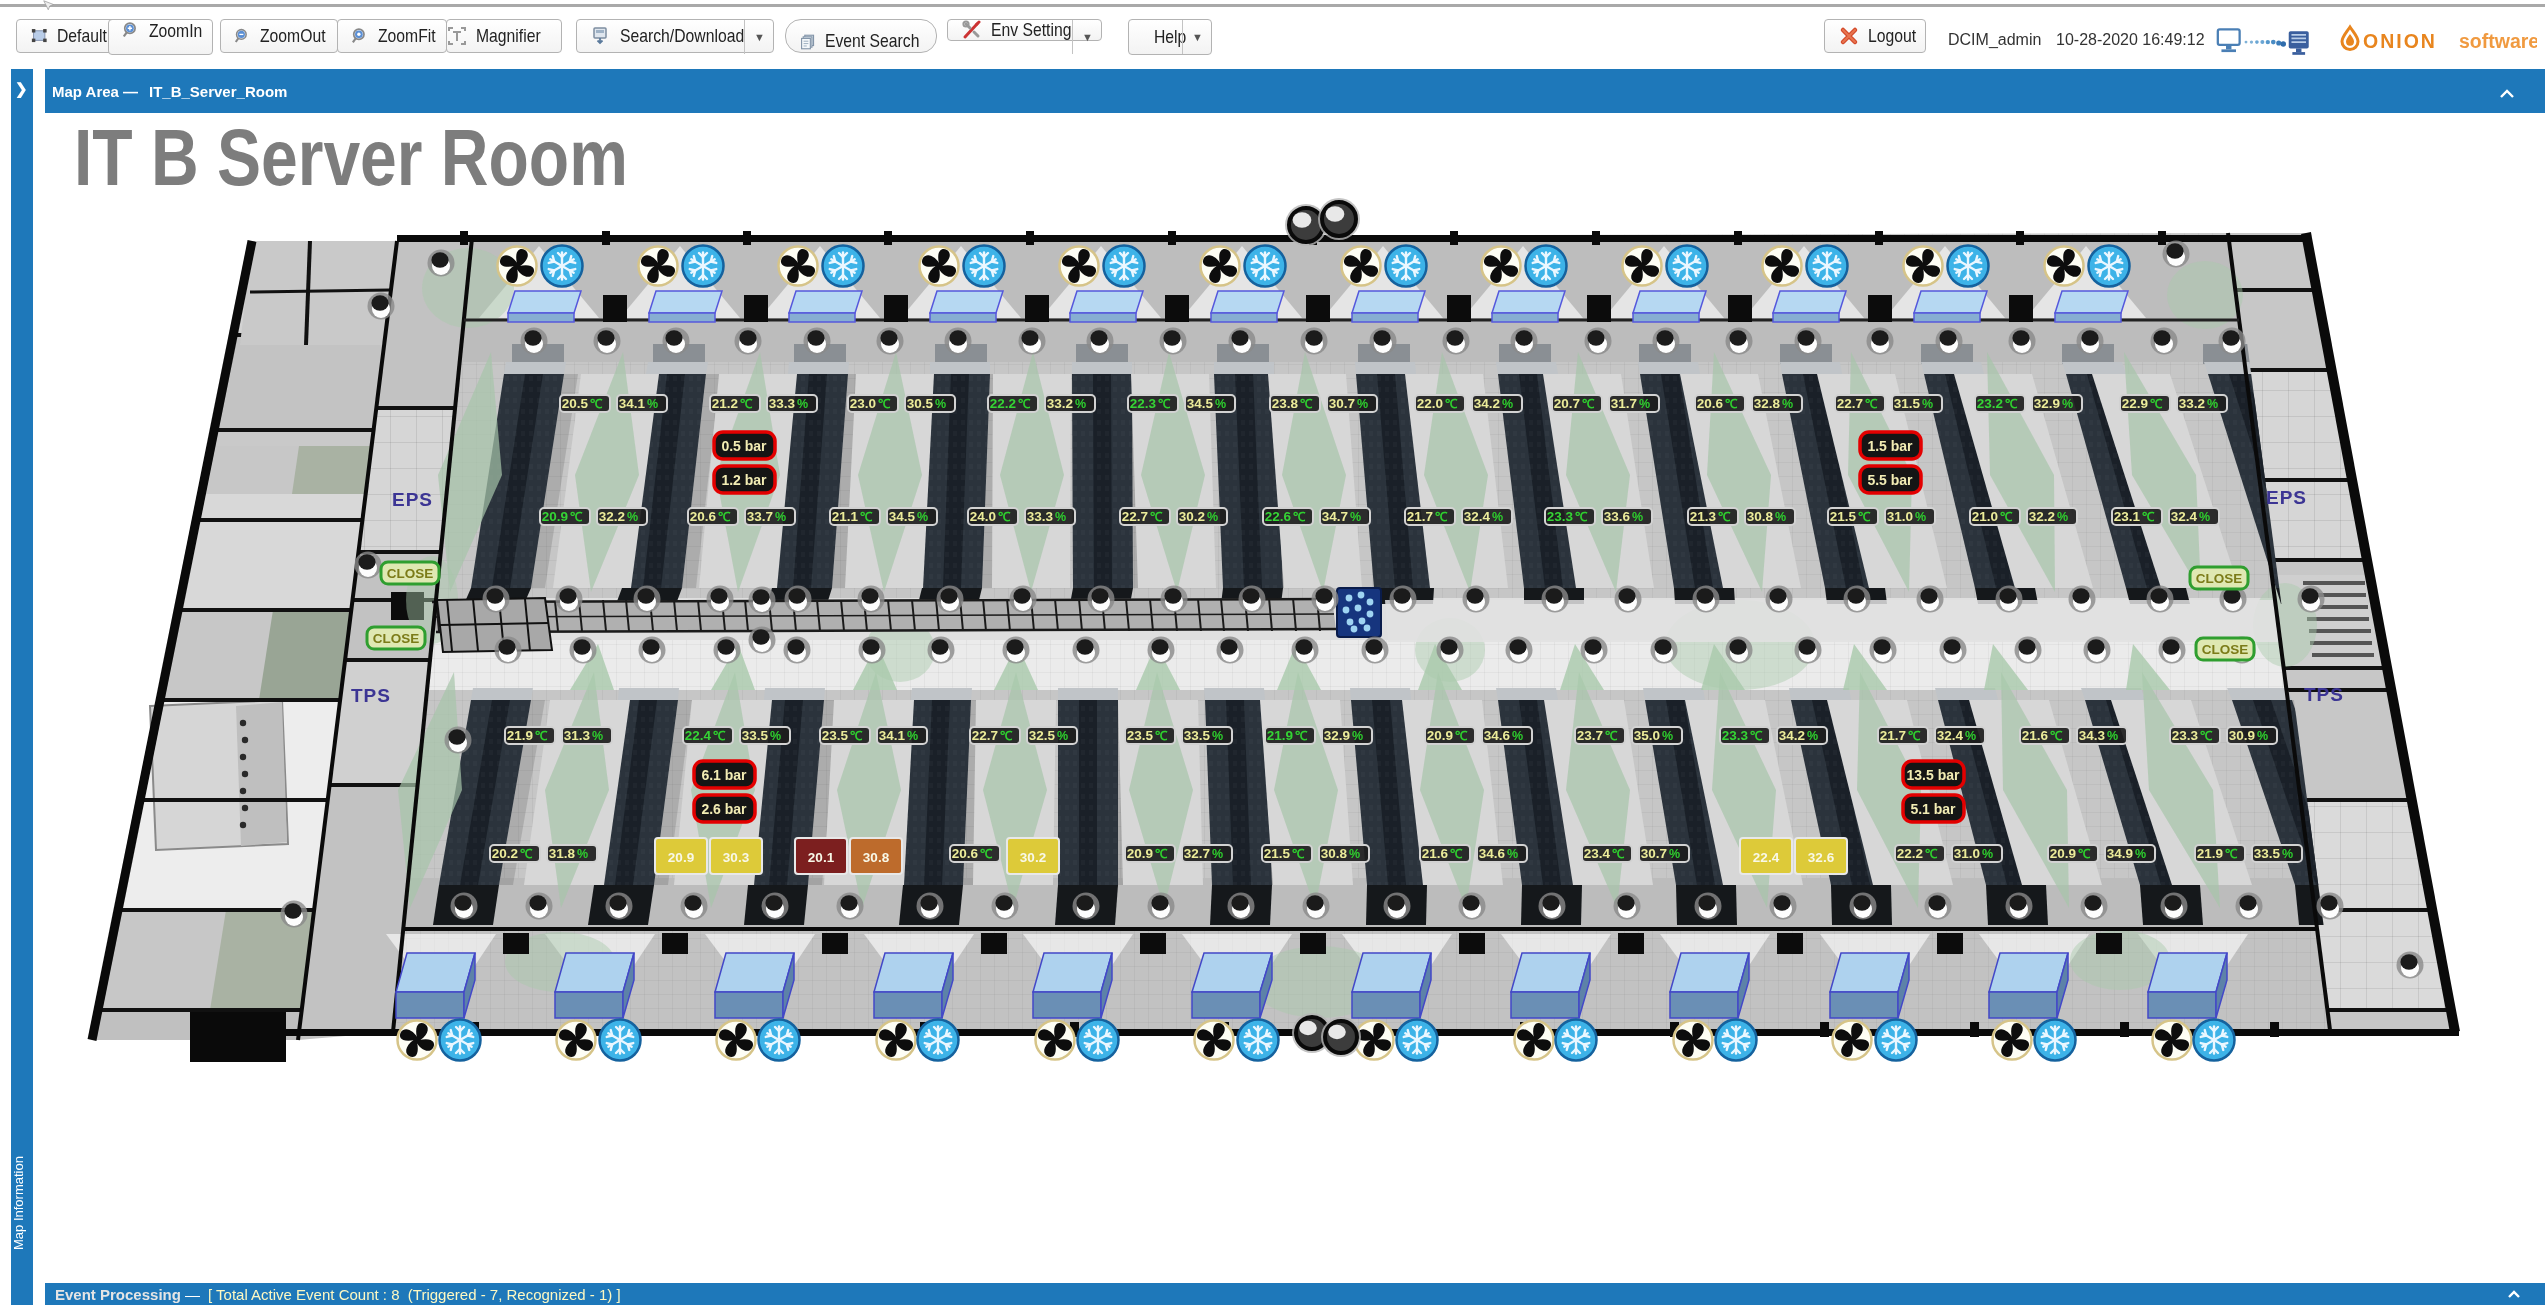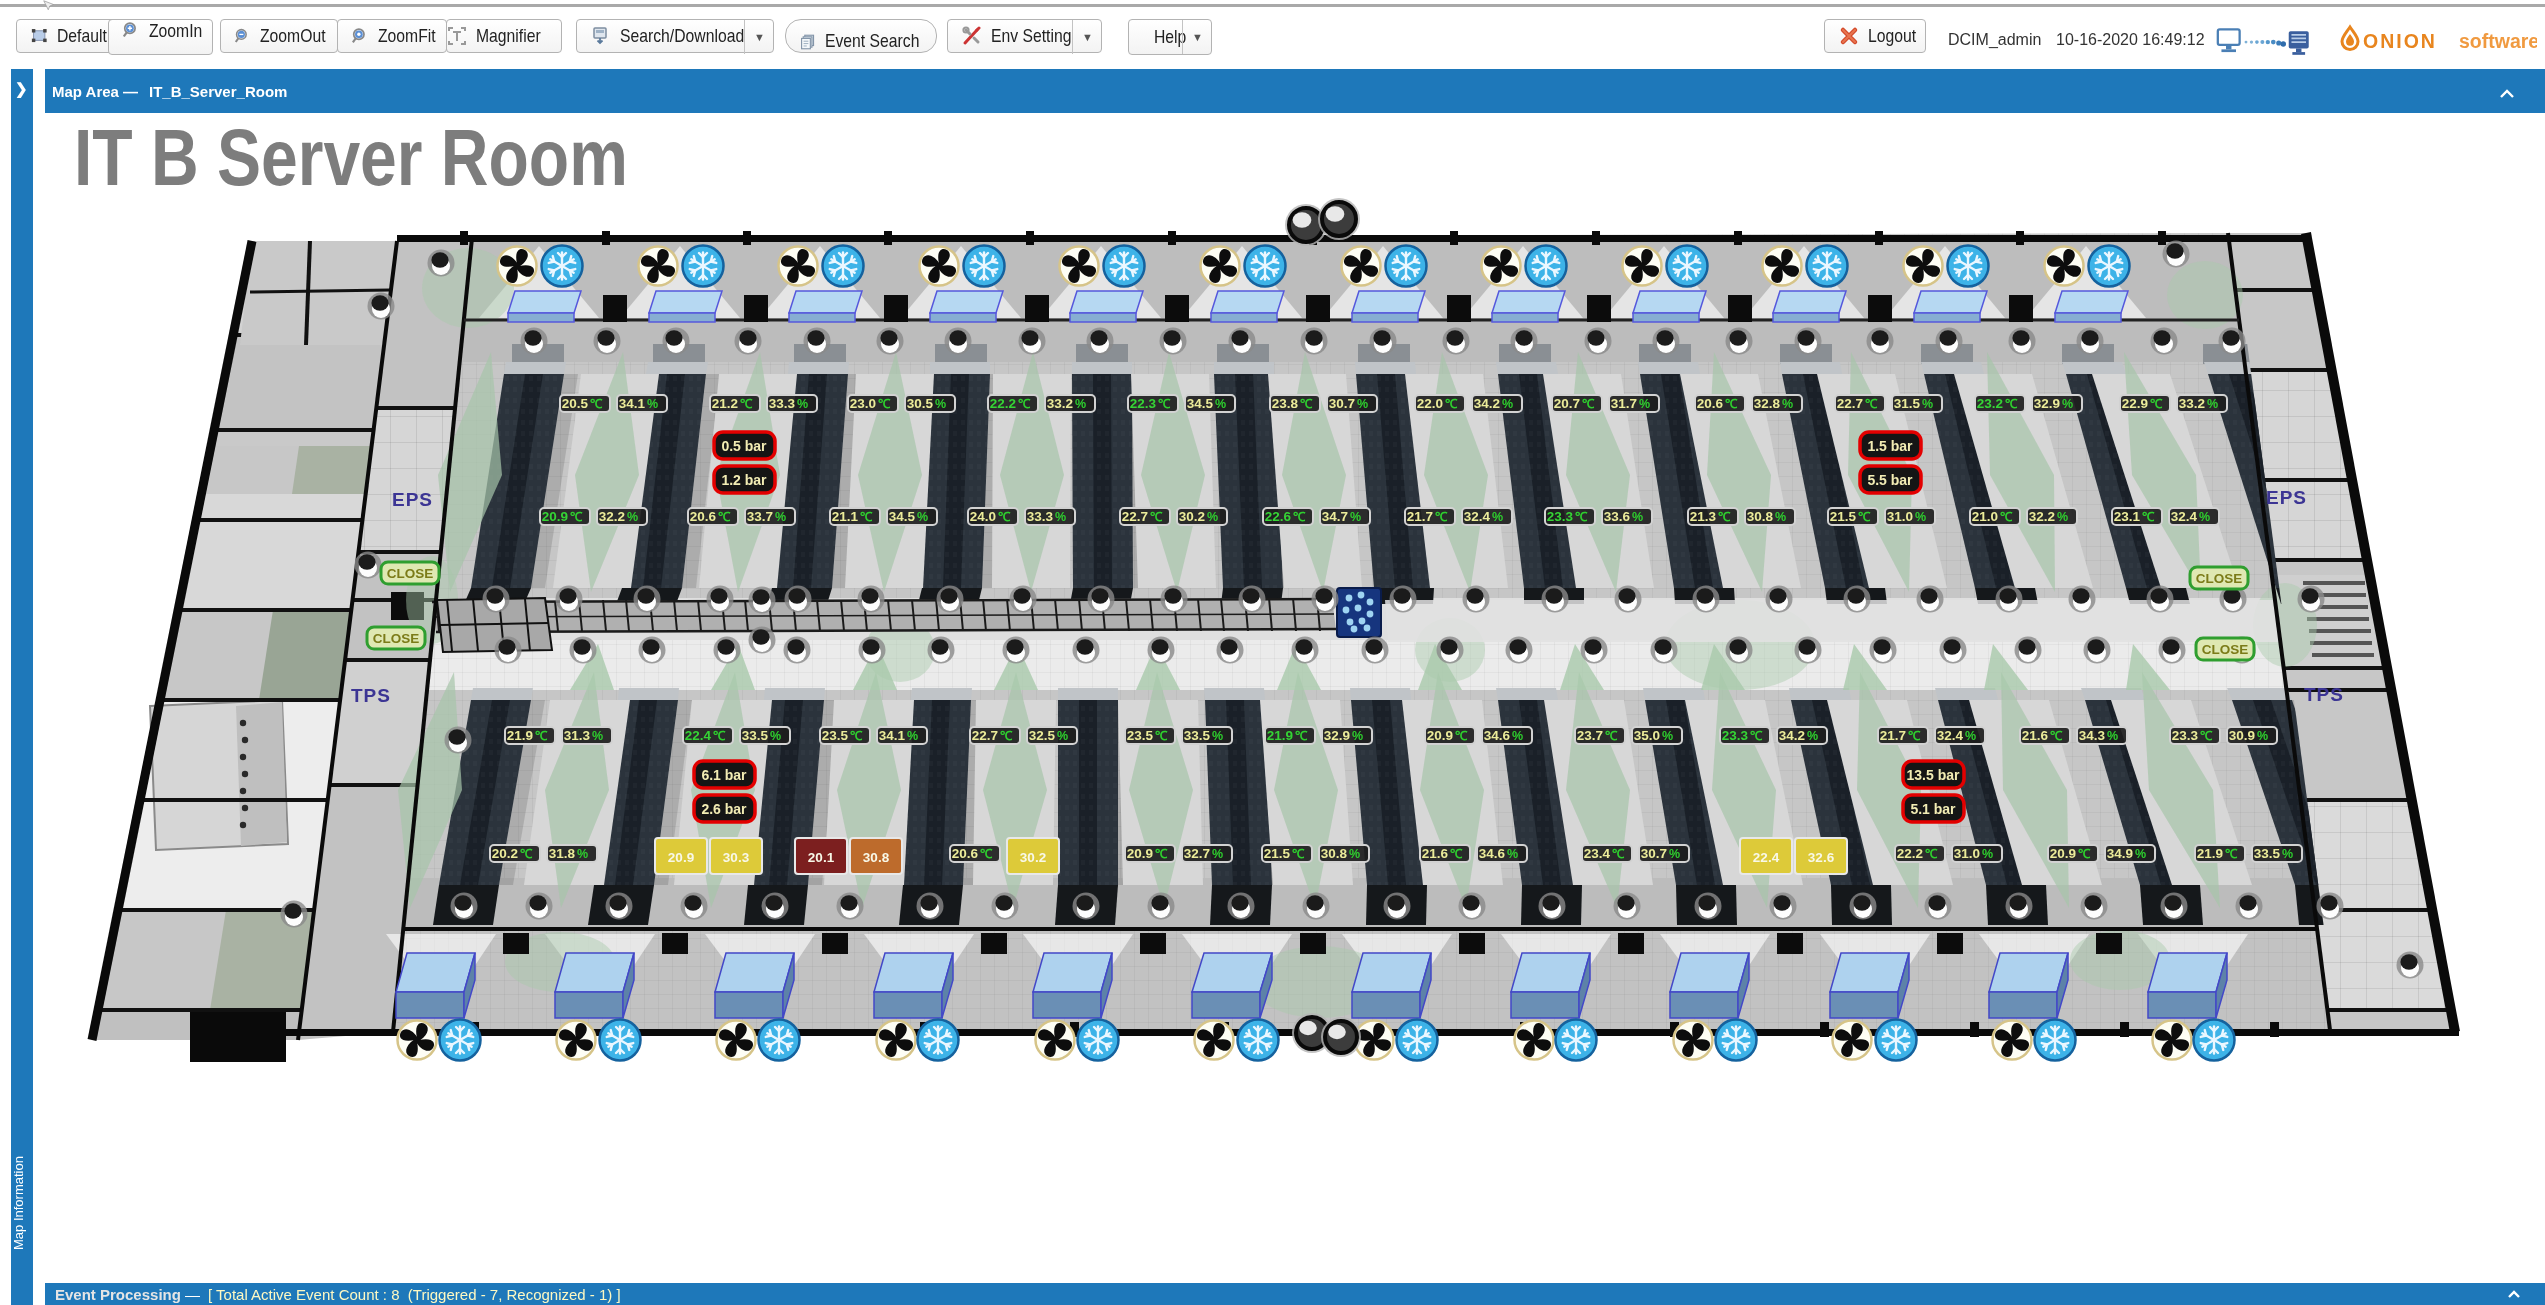--- a/index.html
+++ b/index.html
@@ -64,21 +64,21 @@
   </div>
 <div style="position:absolute;left:785px;top:19px;width:152px;height:34px;border:1px solid #b3b3b3;border-radius:16px;background:linear-gradient(#ffffff,#f3f3f3);display:flex;align-items:flex-end;padding-left:14px;box-sizing:border-box">
     <svg width="20" height="20" viewBox="0 0 20 20">
       <rect x="6" y="1.5" width="11" height="13" fill="#dde6ee" stroke="#8294a8" stroke-width="1.4"></rect>
       <rect x="4" y="3.5" width="11" height="13" fill="#e8eef4" stroke="#8294a8" stroke-width="1.4"></rect>
       <rect x="2" y="5.5" width="11" height="13" fill="#f4f8fb" stroke="#8294a8" stroke-width="1.4"></rect>
       <path d="M4.5 9h6M4.5 12h6M4.5 15h4" stroke="#9aacbe" stroke-width="1.2"></path>
     </svg>
     <span style="display:inline-block;transform:scaleX(0.85);transform-origin:0 50%;font-size:18.5px;color:#222;margin-left:9px;white-space:nowrap">Event Search</span>
   </div>
-<div style="position:absolute;left:947px;top:19px;width:155px;height:34px;border:1px solid #b3b3b3;border-radius:4px;background:linear-gradient(#ffffff,#f3f3f3);display:flex;align-items:center;padding-left:14px;box-sizing:border-box">
+<div style="position:absolute;left:947px;top:19px;width:155px;height:22px;border:1px solid #b3b3b3;border-radius:4px;background:linear-gradient(#ffffff,#f3f3f3);display:flex;align-items:center;padding-left:14px;box-sizing:border-box">
     <svg width="20" height="20" viewBox="0 0 20 20">
       <path d="M3 17L15 4" stroke="#c33" stroke-width="3" stroke-linecap="round"></path>
       <path d="M15 4l2-2" stroke="#c33" stroke-width="3" stroke-linecap="round"></path>
       <path d="M4 4l4 4M16 16l-4-4" stroke="#999" stroke-width="3" stroke-linecap="round"></path>
       <circle cx="4" cy="4" r="2.6" fill="none" stroke="#999" stroke-width="2"></circle>
     </svg>
     <span style="display:inline-block;transform:scaleX(0.85);transform-origin:0 50%;font-size:18.5px;color:#222;margin-left:9px;white-space:nowrap">Env Setting</span>
     <div style="position:absolute;left:124px;top:0;width:30px;height:34px;border-left:1px solid #c3c3c3;display:flex;align-items:center;justify-content:center">
       <span style="color:#555;font-size:11px">▼</span>
     </div>
@@ -90,21 +90,21 @@
     </div>
   </div>
 <div style="position:absolute;left:1824px;top:19px;width:102px;height:34px;border:1px solid #b3b3b3;border-radius:4px;background:linear-gradient(#ffffff,#f3f3f3);display:flex;align-items:center;padding-left:14px;box-sizing:border-box">
     <svg width="20" height="20" viewBox="0 0 20 20">
       <path d="M4 4L16 16M16 4L4 16" stroke="#d44a2a" stroke-width="4.5" stroke-linecap="round"></path>
       <path d="M4 4L16 16M16 4L4 16" stroke="#e8744f" stroke-width="2" stroke-linecap="round"></path>
     </svg>
     <span style="display:inline-block;transform:scaleX(0.85);transform-origin:0 50%;font-size:18.5px;color:#222;margin-left:9px;white-space:nowrap">Logout</span>
   </div>
 <span style="position:absolute;left:1948px;top:31px;font-size:16px;color:#333">DCIM_admin</span>
-<span style="position:absolute;left:2056px;top:31px;font-size:16px;color:#333">10-16-2020 16:49:12</span>
+<span style="position:absolute;left:2056px;top:31px;font-size:16px;color:#333">10-28-2020 16:49:12</span>
 <svg width="100" height="32" viewBox="0 0 110 34" style="position:absolute;left:2216px;top:27px">
 <rect x="2" y="2" width="24" height="17" rx="2" fill="#fff" stroke="#4a7fb5" stroke-width="2.5"></rect>
 <rect x="11" y="19" width="6" height="5" fill="#4a7fb5"></rect>
     <rect x="6" y="24" width="16" height="3" fill="#4a7fb5"></rect>
 <circle cx="33" cy="16" r="1.6" fill="#7fb2d8"></circle>
     <circle cx="39" cy="16" r="1.8" fill="#7fb2d8"></circle>
     <circle cx="45" cy="16" r="2.0" fill="#6aa6d4"></circle>
     <circle cx="51" cy="16" r="2.2" fill="#6aa6d4"></circle>
     <circle cx="57" cy="16" r="2.4" fill="#5598cc"></circle>
     <circle cx="63" cy="16" r="2.6" fill="#4a8cc4"></circle>

